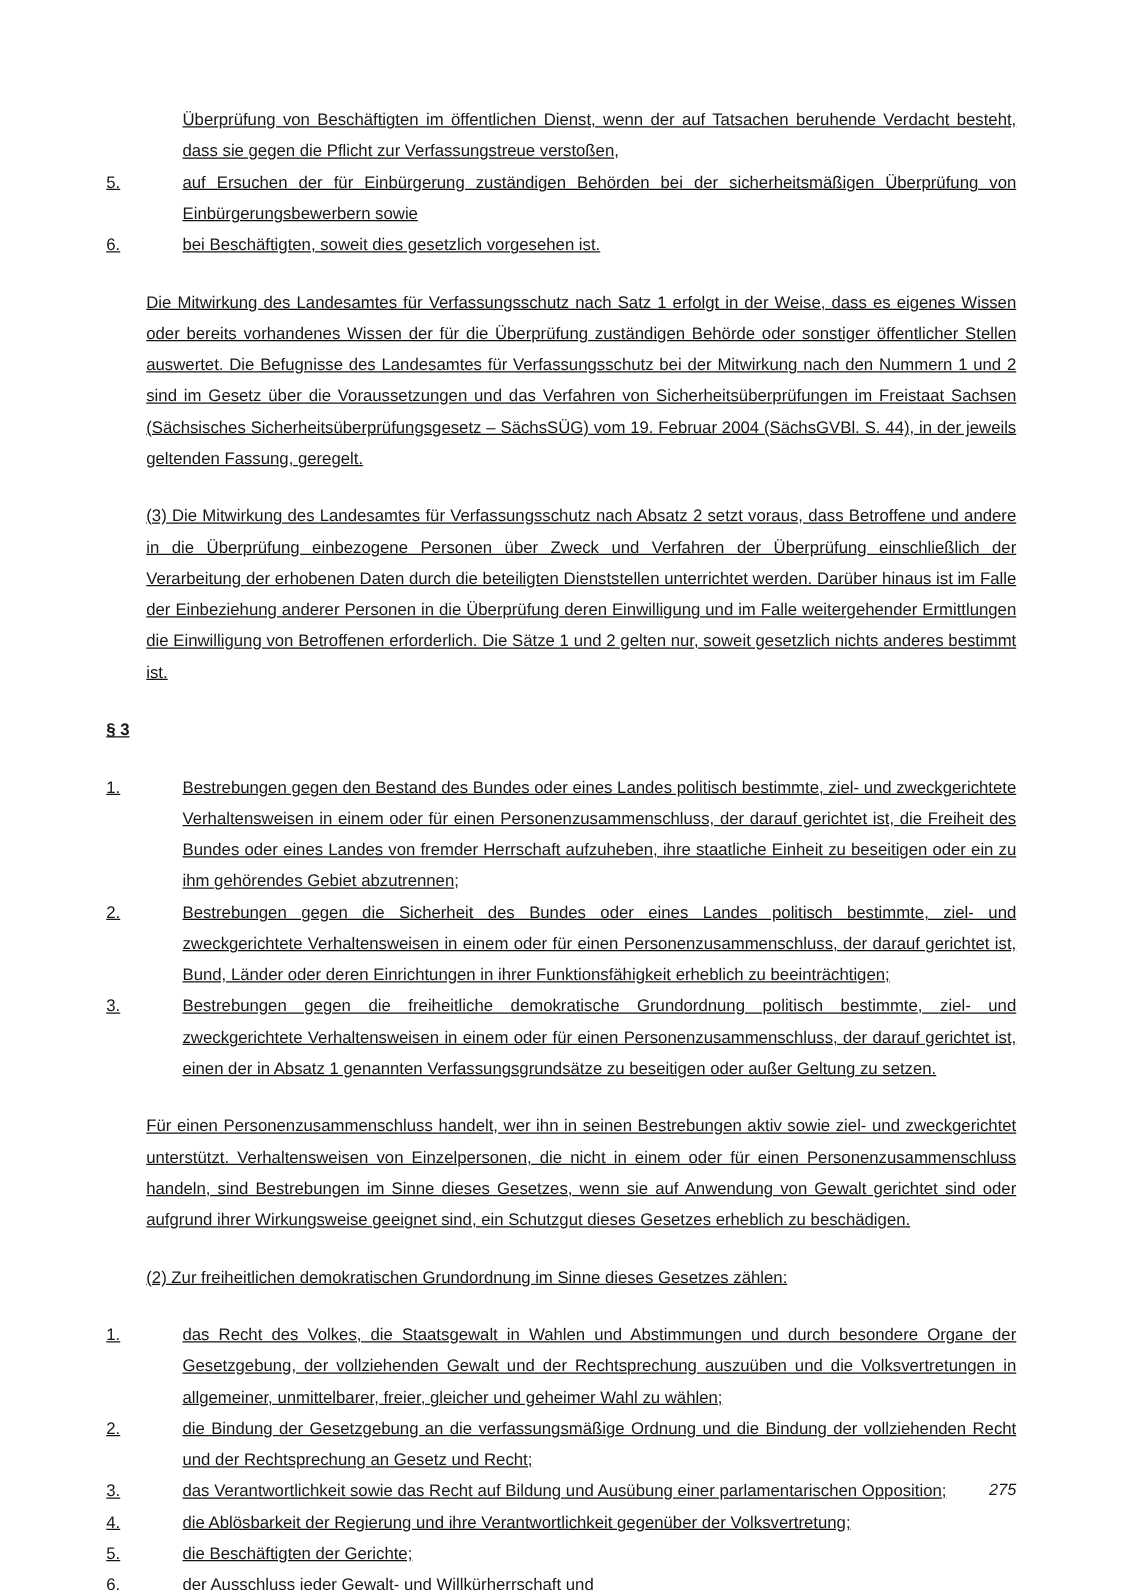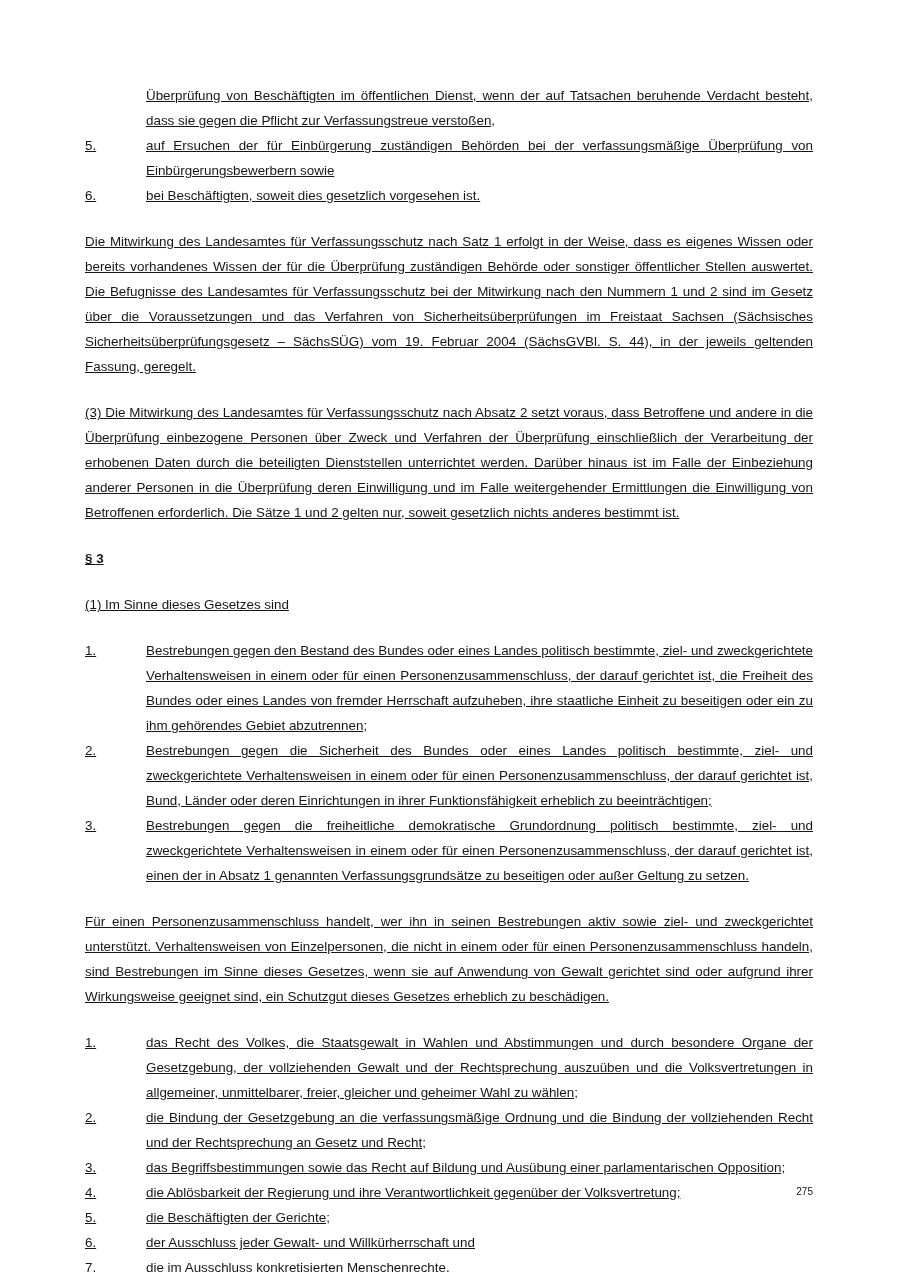--- a/index.html
+++ b/index.html
@@ -23,20 +23,21 @@
     width: 728px;
     font-size: 13.4px;
     line-height: 25px;
     text-decoration: underline;
   }
   .block {
     margin-bottom: 21px;
   }
   .para {
     text-align: justify;
+    margin-left: 32px;
   }
   .num-list .row {
     display: flex;
     align-items: flex-start;
   }
   .num-cell {
     flex: 0 0 61px;
     width: 61px;
     text-align: left;
   }
@@ -47,86 +48,87 @@
   .section-heading {
     font-weight: bold;
   }
   .section-heading div {
     text-align: left;
   }
   .page-number {
     position: absolute;
     top: 1183px;
     right: 87px;
-    font-size: 10px;
+    font-size: 13px;
     line-height: 17.3px;
+    font-style: italic;
   }
 </style>
 </head>
 <body>
 
 <div class="doc-page">
   <div class="text-col">
 
     <div class="block num-list">
       <div class="row">
         <div class="num-cell"></div>
         <div class="item-text">Überprüfung von Beschäftigten im öffentlichen Dienst, wenn der auf Tatsachen beruhende Ver­dacht besteht, dass sie gegen die Pflicht zur Verfassungstreue verstoßen,</div>
       </div>
       <div class="row">
         <div class="num-cell">5.</div>
-        <div class="item-text">auf Ersuchen der für Einbürgerung zuständigen Behörden bei der verfassungsmäßige Überprüfung von Einbürgerungsbewerbern sowie</div>
+        <div class="item-text">auf Ersuchen der für Einbürgerung zuständigen Behörden bei der sicherheitsmäßigen Überprüfung von Einbürgerungsbewerbern sowie</div>
       </div>
       <div class="row">
         <div class="num-cell">6.</div>
         <div class="item-text">bei Beschäftigten, soweit dies gesetzlich vorgesehen ist.</div>
       </div>
     </div>
 
     <div class="block para">Die Mitwirkung des Landesamtes für Verfassungsschutz nach Satz 1 erfolgt in der Weise, dass es eigenes Wissen oder bereits vorhandenes Wissen der für die Überprüfung zuständigen Behörde oder sonstiger öf­fentlicher Stellen auswertet. Die Befugnisse des Landesamtes für Verfassungsschutz bei der Mitwirkung nach den Nummern 1 und 2 sind im Gesetz über die Voraussetzungen und das Verfahren von Sicherheits­überprüfungen im Freistaat Sachsen (Sächsisches Sicherheitsüberprüfungsgesetz – SächsSÜG) vom 19. Februar 2004 (SächsGVBl. S. 44), in der jeweils geltenden Fassung, geregelt.</div>
 
     <div class="block para">(3) Die Mitwirkung des Landesamtes für Verfassungsschutz nach Absatz 2 setzt voraus, dass Betroffene und andere in die Überprüfung einbezogene Personen über Zweck und Verfahren der Überprüfung ein­schließlich der Verarbeitung der erhobenen Daten durch die beteiligten Dienststellen unterrichtet werden. Darüber hinaus ist im Falle der Einbeziehung anderer Personen in die Überprüfung deren Einwilligung und im Falle weitergehender Ermittlungen die Einwilligung von Betroffenen erforderlich. Die Sätze 1 und 2 gelten nur, soweit gesetzlich nichts anderes bestimmt ist.</div>
 
 
     <div class="block section-heading">
       <div>§ 3</div>
     </div>
 
-    <div class="block para">(1) Im Sinne dieses Gesetzes sind</div>
 
     <div class="block num-list">
       <div class="row">
         <div class="num-cell">1.</div>
         <div class="item-text">Bestrebungen gegen den Bestand des Bundes oder eines Landes politisch bestimmte, ziel- und zweckgerichtete Verhaltensweisen in einem oder für einen Personenzusammenschluss, der darauf gerichtet ist, die Freiheit des Bundes oder eines Landes von fremder Herrschaft aufzuheben, ihre staatliche Einheit zu beseitigen oder ein zu ihm gehörendes Gebiet abzutrennen;</div>
       </div>
       <div class="row">
         <div class="num-cell">2.</div>
         <div class="item-text">Bestrebungen gegen die Sicherheit des Bundes oder eines Landes politisch bestimmte, ziel- und zweckgerichtete Verhaltensweisen in einem oder für einen Personenzusammenschluss, der darauf gerichtet ist, Bund, Länder oder deren Einrichtungen in ihrer Funktionsfähigkeit erheblich zu beein­trächtigen;</div>
       </div>
       <div class="row">
         <div class="num-cell">3.</div>
         <div class="item-text">Bestrebungen gegen die freiheitliche demokratische Grundordnung politisch bestimmte, ziel- und zweckgerichtete Verhaltensweisen in einem oder für einen Personenzusammenschluss, der darauf gerichtet ist, einen der in Absatz 1 genannten Verfassungsgrundsätze zu beseitigen oder außer Geltung zu setzen.</div>
       </div>
     </div>
 
     <div class="block para">Für einen Personenzusammenschluss handelt, wer ihn in seinen Bestrebungen aktiv sowie ziel- und zweck­gerichtet unterstützt. Verhaltensweisen von Einzelpersonen, die nicht in einem oder für einen Personenzu­sammenschluss handeln, sind Bestrebungen im Sinne dieses Gesetzes, wenn sie auf Anwendung von Ge­walt gerichtet sind oder aufgrund ihrer Wirkungsweise geeignet sind, ein Schutzgut dieses Gesetzes erheb­lich zu beschädigen.</div>
 
+    <div class="block para">(2) Zur freiheitlichen demokratischen Grundordnung im Sinne dieses Gesetzes zählen:</div>
 
     <div class="block num-list">
       <div class="row">
         <div class="num-cell">1.</div>
         <div class="item-text">das Recht des Volkes, die Staatsgewalt in Wahlen und Abstimmungen und durch besondere Orga­ne der Gesetzgebung, der vollziehenden Gewalt und der Rechtsprechung auszuüben und die Volksvertretungen in allgemeiner, unmittelbarer, freier, gleicher und geheimer Wahl zu wählen;</div>
       </div>
       <div class="row">
         <div class="num-cell">2.</div>
         <div class="item-text">die Bindung der Gesetzgebung an die verfassungsmäßige Ordnung und die Bindung der vollzie­henden Recht und der Rechtsprechung an Gesetz und Recht;</div>
       </div>
       <div class="row">
         <div class="num-cell">3.</div>
-        <div class="item-text">das Begriffsbestimmungen sowie das Recht auf Bildung und Ausübung einer parlamentarischen Op­position;</div>
+        <div class="item-text">das Verantwortlichkeit sowie das Recht auf Bildung und Ausübung einer parlamentarischen Op­position;</div>
       </div>
       <div class="row">
         <div class="num-cell">4.</div>
         <div class="item-text">die Ablösbarkeit der Regierung und ihre Verantwortlichkeit gegenüber der Volksvertretung;</div>
       </div>
       <div class="row">
         <div class="num-cell">5.</div>
         <div class="item-text">die Beschäftigten der Gerichte;</div>
       </div>
       <div class="row">

